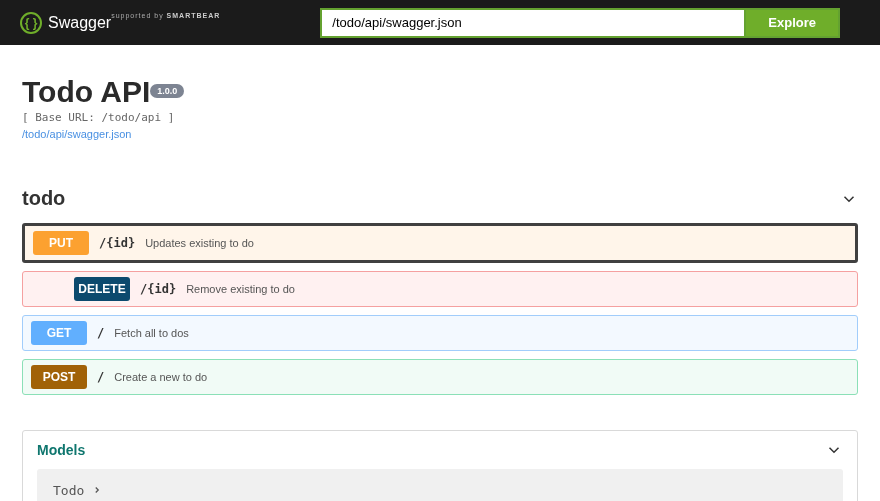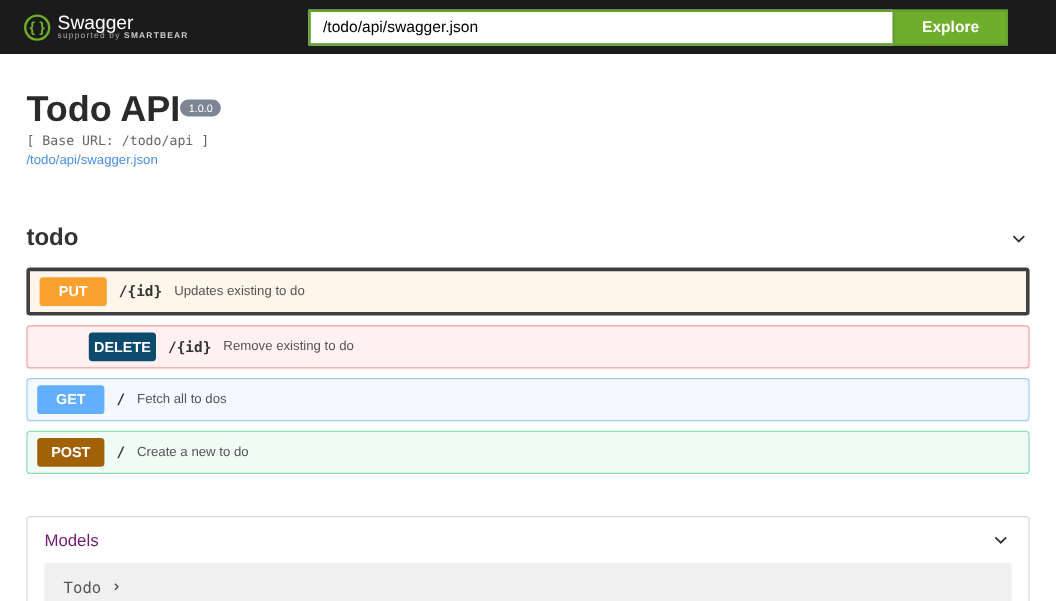--- a/index.html
+++ b/index.html
@@ -33,21 +33,21 @@
       color: #fff;
       font-size: 16px;
       font-weight: 400;
     }
     .logo-sub {
       color: #aaa;
       font-size: 7px;
       letter-spacing: 1px;
       margin-top: -2px;
     }
-    .logo-col { display: flex; flex-direction: column; }
+    .logo-col { display: flex; flex-direction: row; text-align: center; }
     .logo-sub strong { color: #ccc; }
 
     .searchbar {
       flex: 1;
       display: flex;
       margin-left: 100px;
       margin-right: 20px;
       height: 30px;
     }
     .search-input {
@@ -84,20 +84,21 @@
       color: #2a2a2a;
     }
     .badge {
       background: #7d8492;
       color: #fff;
       font-size: 9px;
       padding: 2px 7px;
       border-radius: 10px;
       position: relative;
       top: -8px;
+      font-weight: bold;
     }
     .baseurl {
       color: #666;
       font-family: Consolas, monospace;
       font-size: 11px;
       margin-top: 2px;
     }
     .spec-link {
       color: #4990e2;
       font-size: 11px;
@@ -172,22 +173,22 @@
     }
     .models-header {
       display: flex;
       justify-content: space-between;
       align-items: center;
       padding: 10px 14px;
       cursor: pointer;
     }
     .models-title {
       font-size: 14px;
-      font-weight: 400;
-      color: #701a75;
+      font-weight: 700;
+      color: #0f766e;
     }
     .model-item {
       margin: 0 14px 14px;
       background: #f0f0f0;
       padding: 12px 16px;
       border-radius: 3px;
       display: flex;
       align-items: center;
       gap: 8px;
       cursor: pointer;

